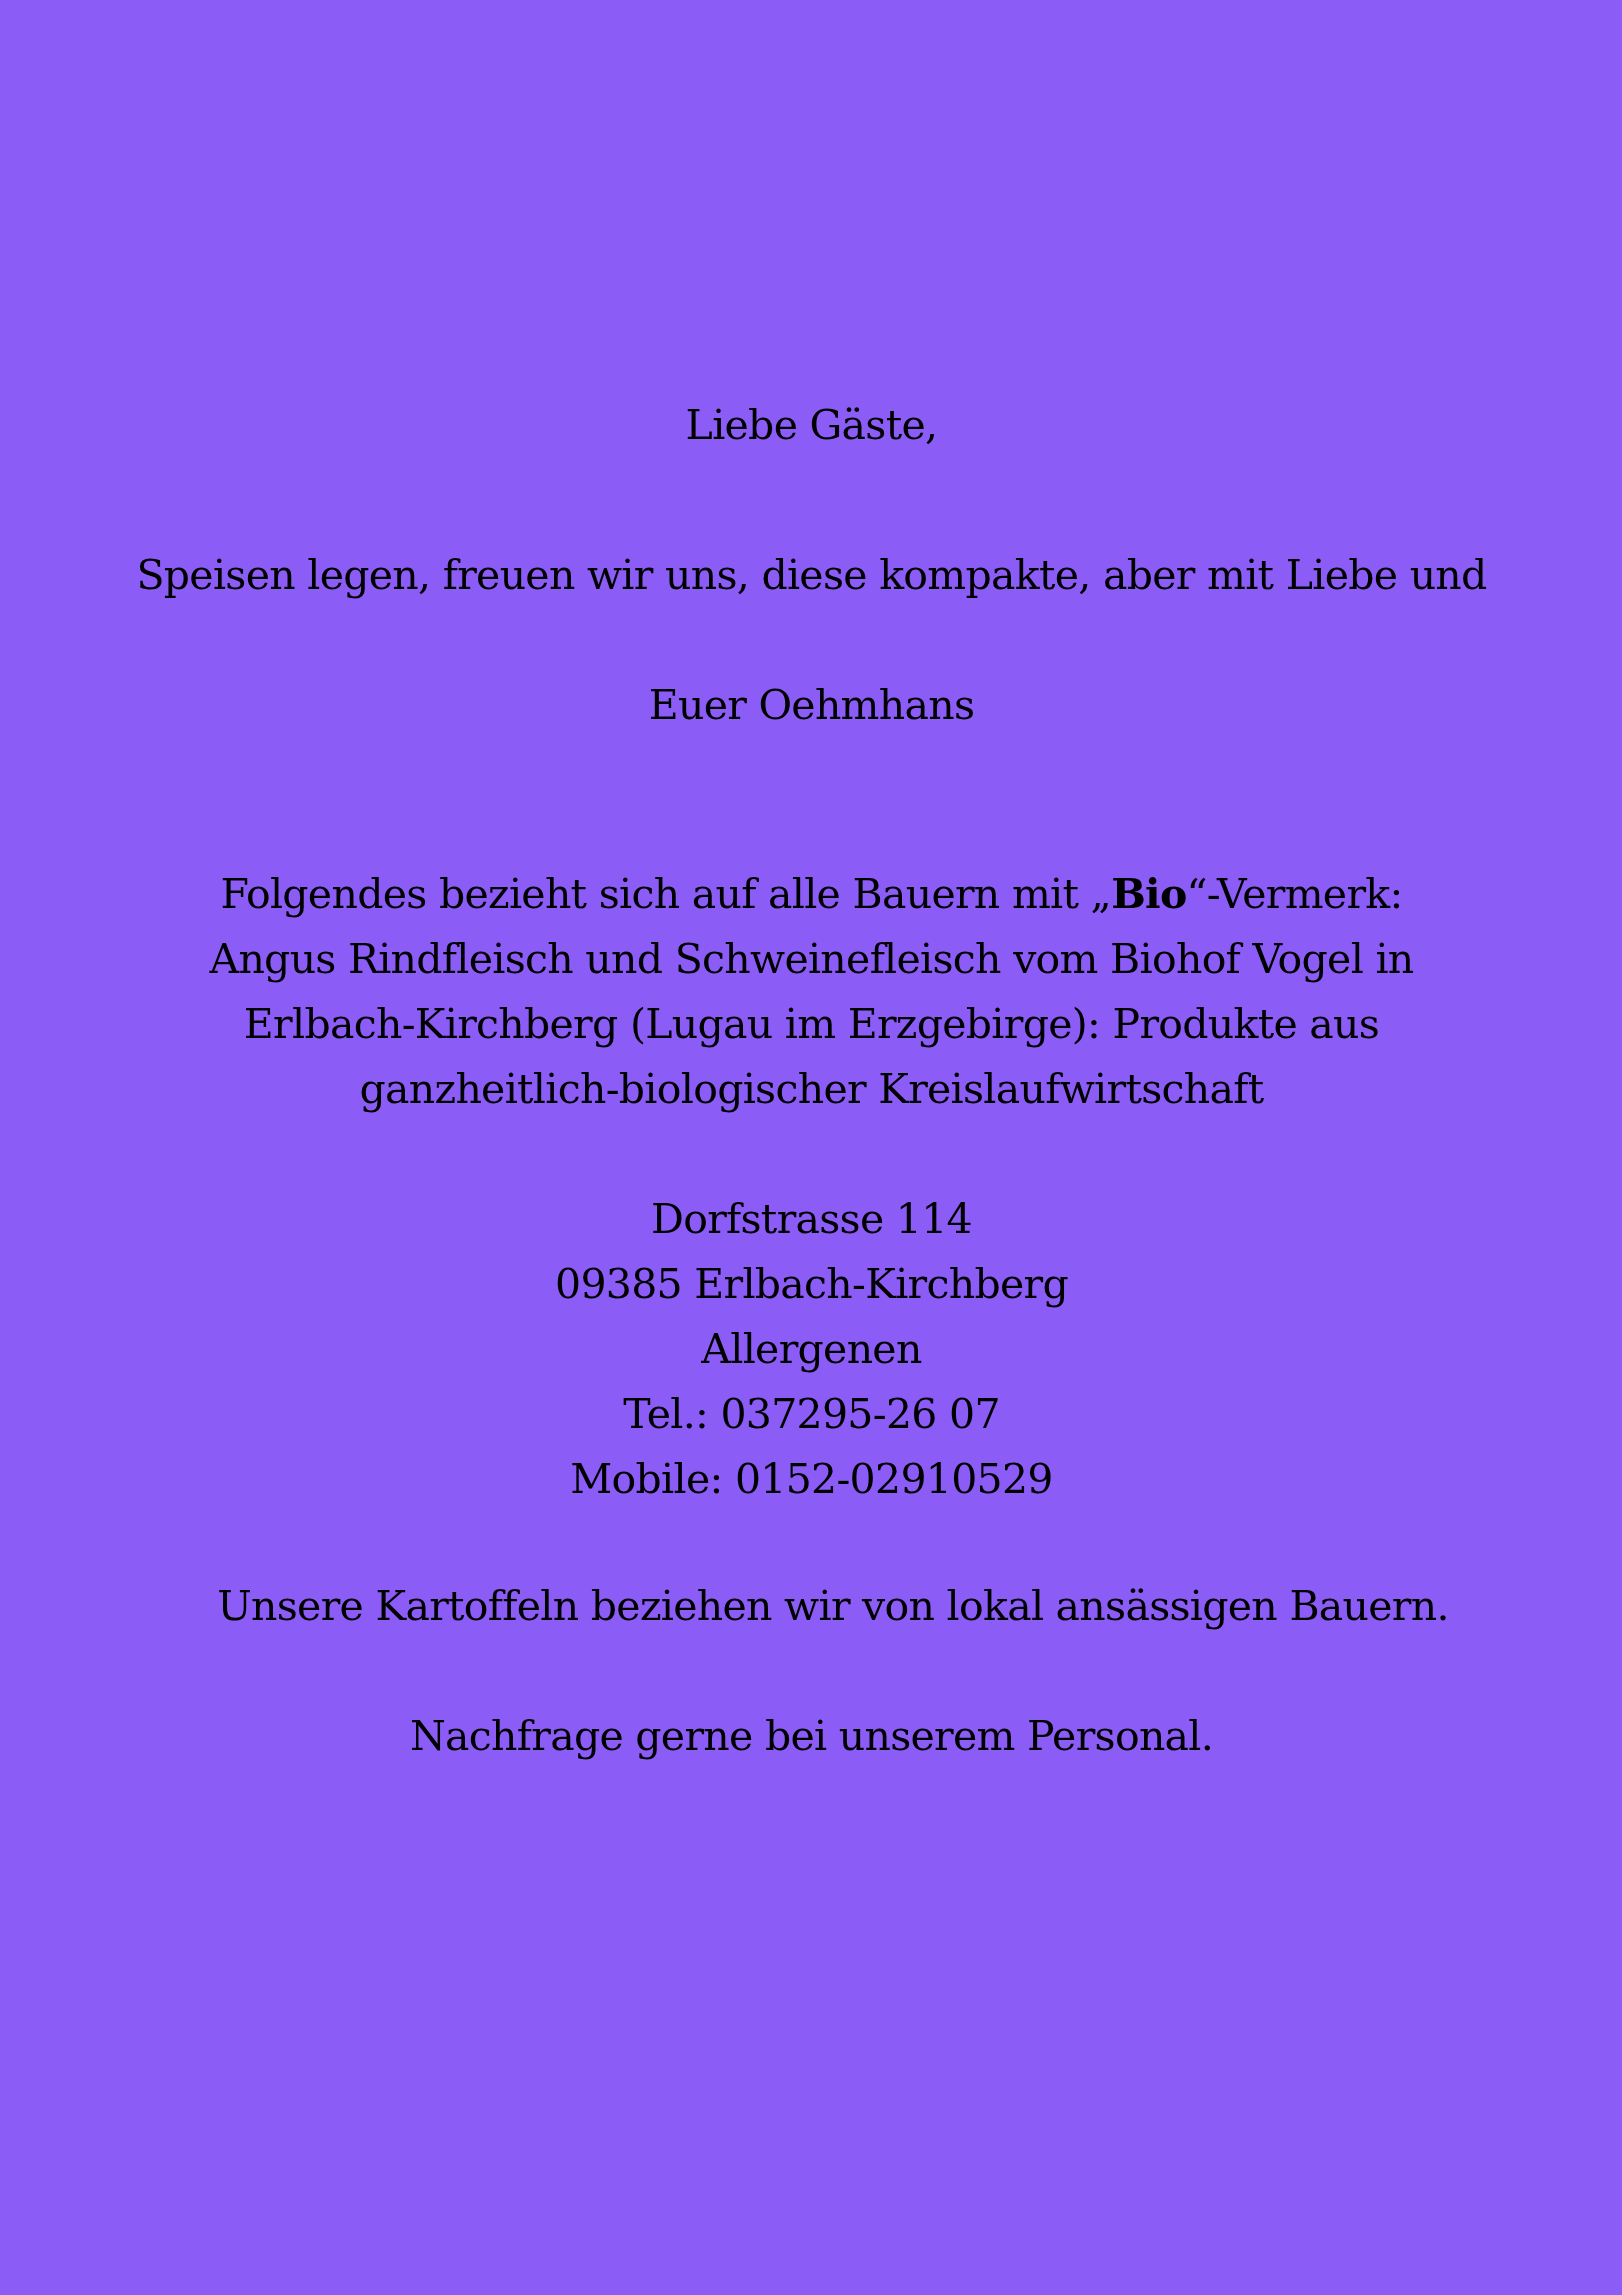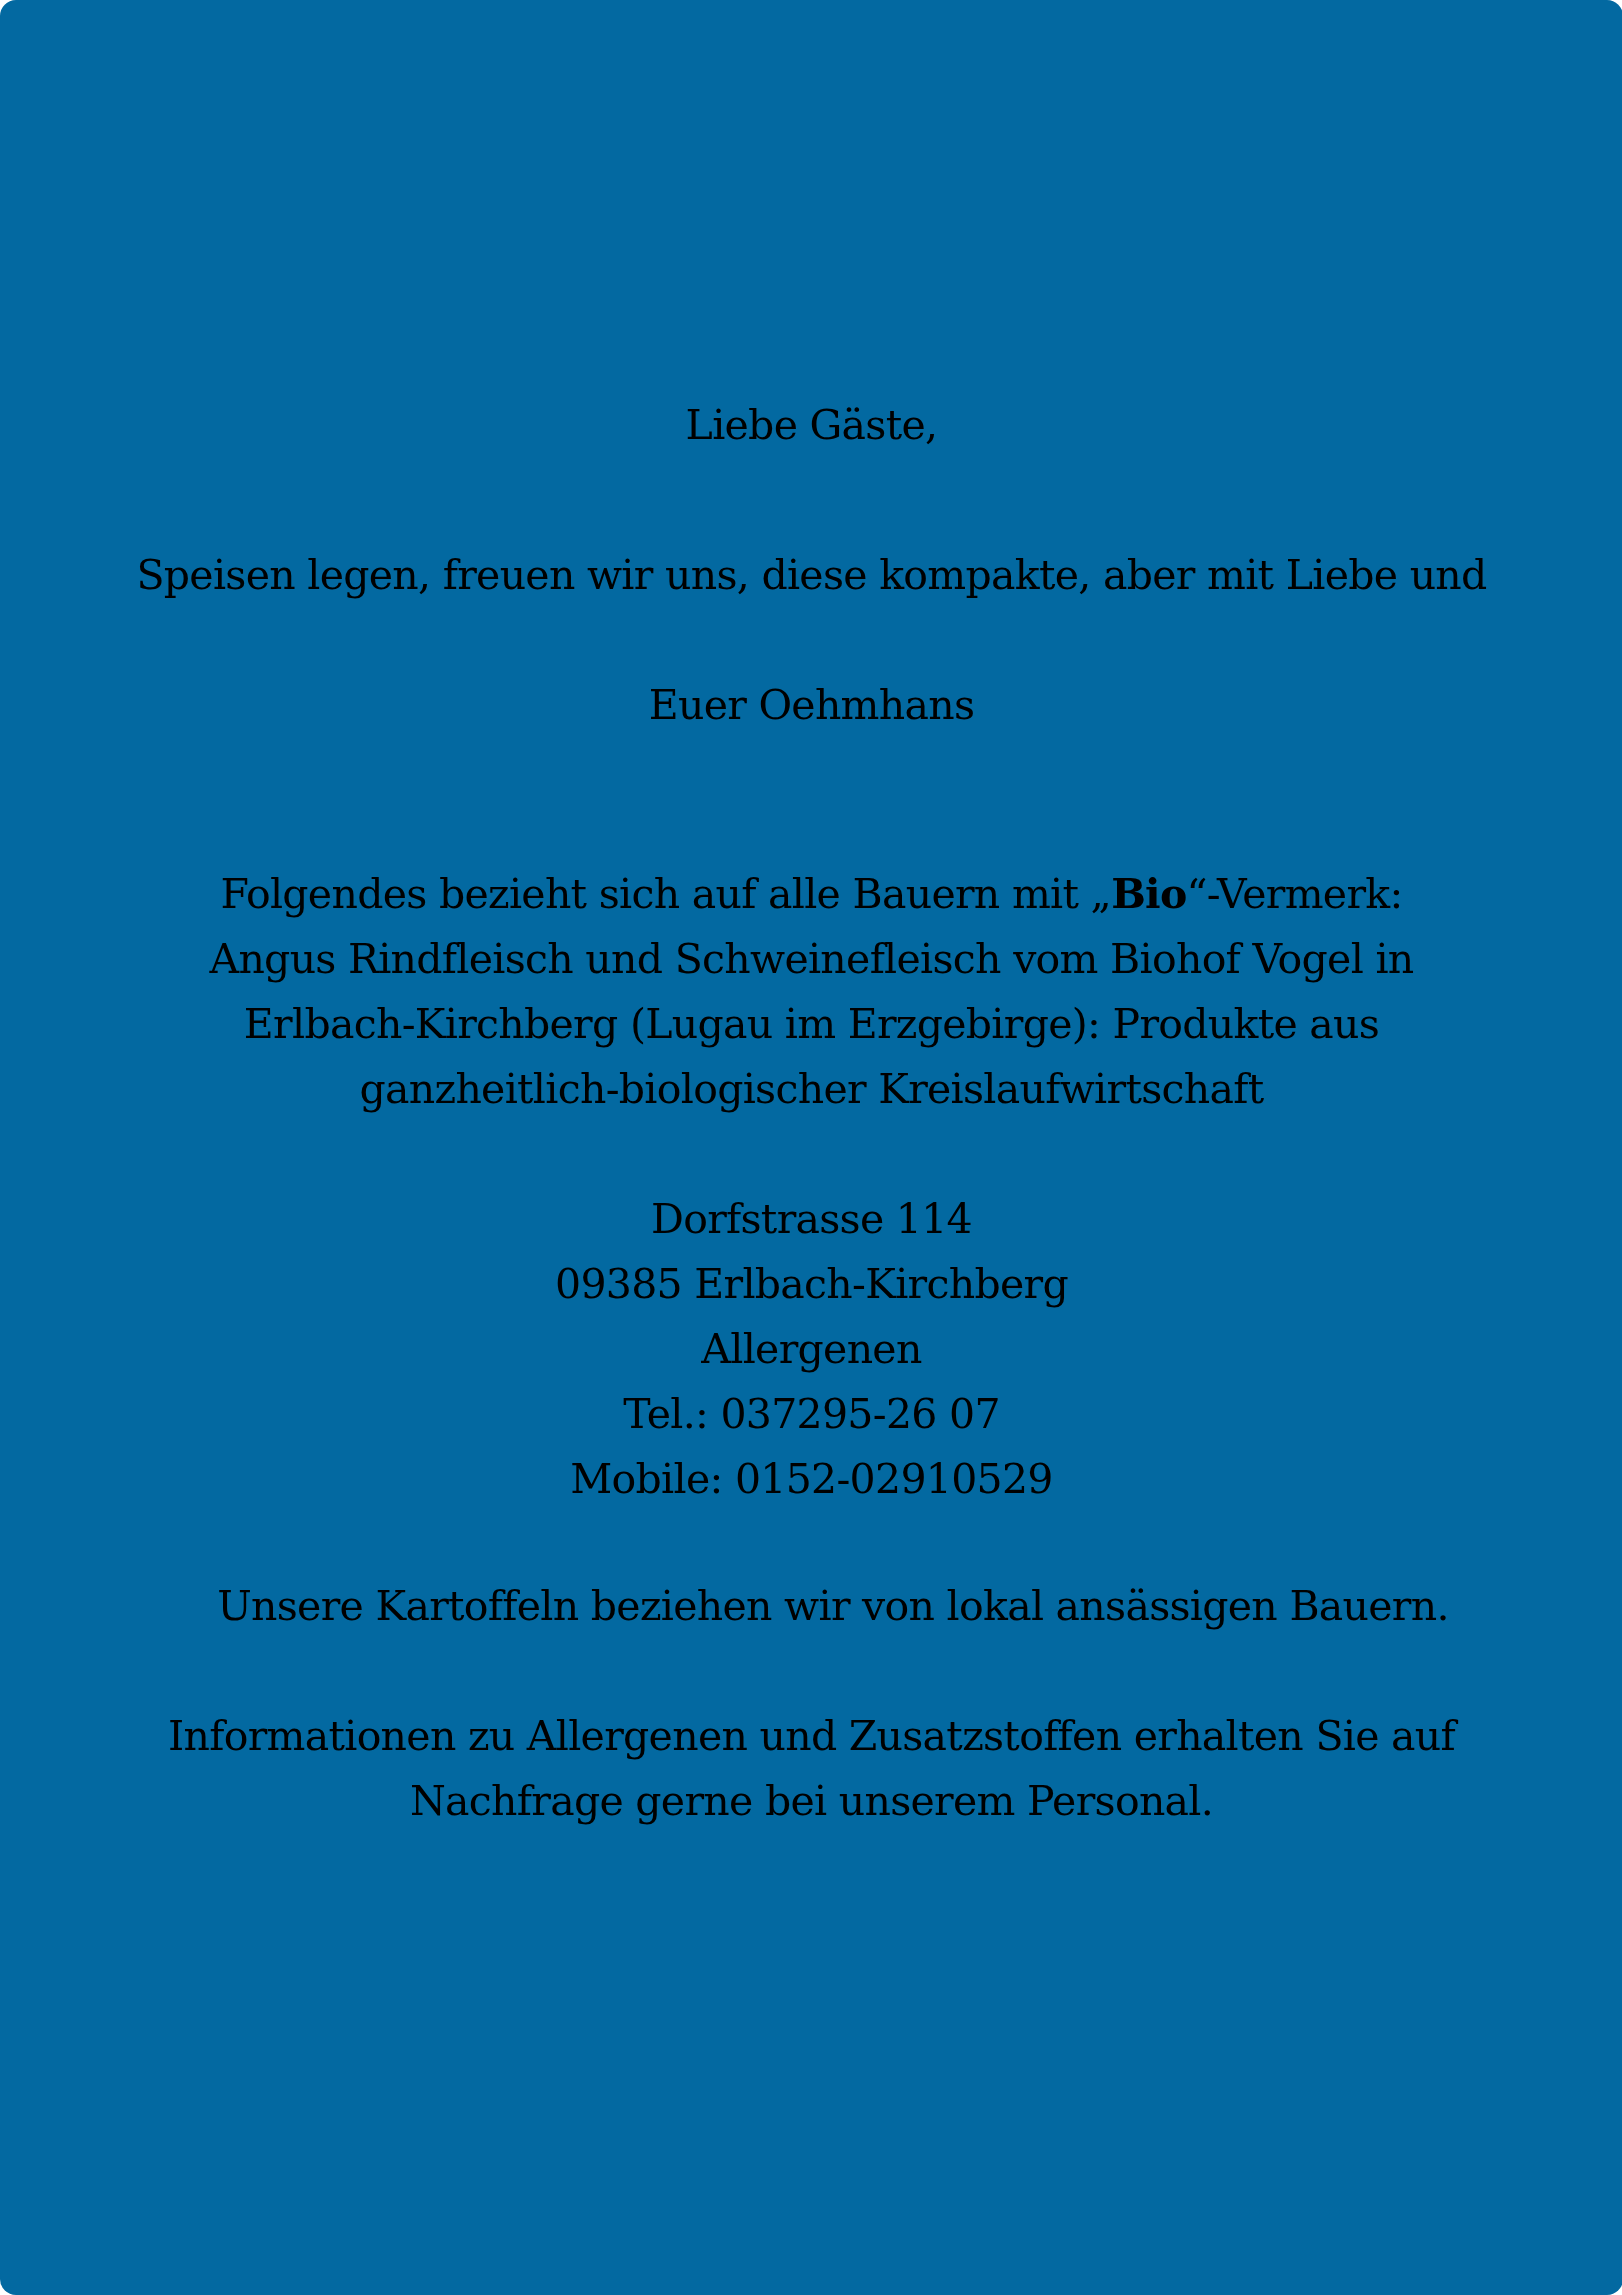--- a/index.html
+++ b/index.html
@@ -4,28 +4,27 @@
 <style>
   html, body {
     margin: 0;
     padding: 0;
     background: #ffffff;
   }
   .page {
     position: relative;
     width: 1623px;
     height: 2295px;
-    background: #0369a1;
+    background: #8b5cf6;
     color: #000000;
     font-family: "DejaVu Serif", "Liberation Serif", serif;
     overflow: hidden;
     box-sizing: border-box;
     padding-top: 393px;
     text-align: center;
-    border-radius: 16px;
   }
   .line {
     font-size: 41px;
     line-height: 65px;
     height: 65px;
     white-space: nowrap;
     letter-spacing: -0.7px;
   }
   .para { margin: 0; padding: 0; }
   #intro      { margin-top: 85px; }
@@ -62,18 +61,17 @@
     <div class="line">Dorfstrasse 114</div>
     <div class="line">09385 Erlbach-Kirchberg</div>
     <div class="line">Allergenen</div>
     <div class="line">Tel.: 037295-26 07</div>
     <div class="line">Mobile: 0152-02910529</div>
   </section>
 
   <div class="line" id="potatoes">Unsere Kartoffeln beziehen wir von lokal ansässigen Bauern.</div>
 
   <section class="para" id="allergy">
-    <div class="line">Informationen zu Allergenen und Zusatzstoffen erhalten Sie auf</div>
     <div class="line">Nachfrage gerne bei unserem Personal.</div>
   </section>
 
 </main>
 
 
 </body></html>

